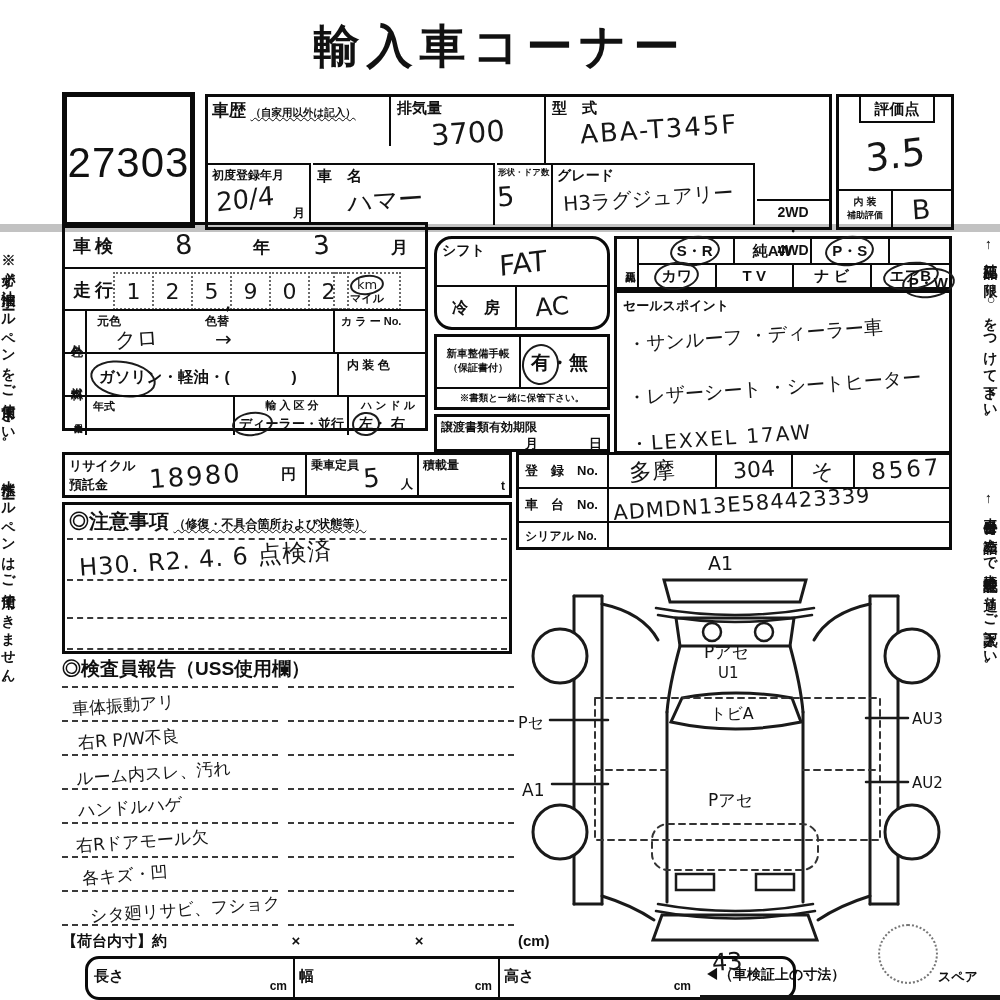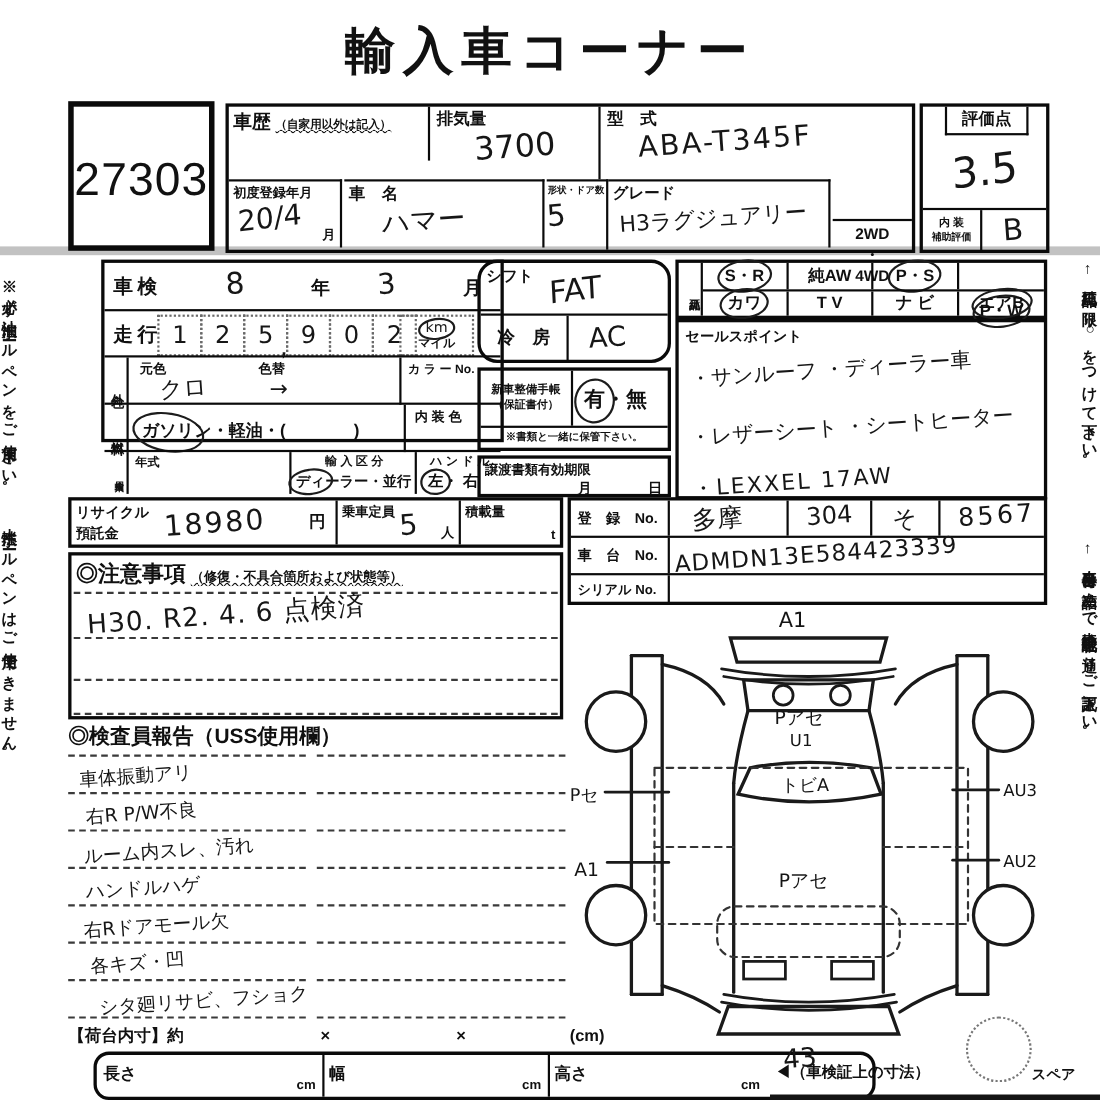--- a/index.html
+++ b/index.html
@@ -92,21 +92,21 @@
     </div>
     <div class="bt2" style="height:38px;position:relative;">
       <div class="br2 lbl" style="position:absolute;left:0;top:0;width:52px;height:100%;text-align:center;">
         <div style="font-size:10px;margin-top:4px;">内 装</div>
         <div style="font-size:9px;">補助評価</div>
       </div>
       <div class="hw rot" style="position:absolute;left:54px;top:3px;width:56px;text-align:center;font-size:27px;">B</div>
     </div>
   </div>
 
-  <div class="abs b3" style="left:62px;top:236px;width:366px;height:166px;box-sizing:border-box;margin-left:30px;">
+  <div class="abs b3" style="left:62px;top:222px;width:366px;height:209px;box-sizing:border-box;">
 
     <div class="abs" style="left:0;top:0;width:360px;height:42px;">
       <span class="lbl" style="font-size:18px;position:absolute;left:8px;top:9px;letter-spacing:4px;">車検</span>
       <span class="hw rot" style="font-size:27px;position:absolute;left:110px;top:4px;">8</span>
       <span class="lbl" style="font-size:17px;position:absolute;left:188px;top:11px;">年</span>
       <span class="hw rot" style="font-size:26px;position:absolute;left:248px;top:5px;">3</span>
       <span class="lbl" style="font-size:17px;position:absolute;left:326px;top:11px;">月</span>
     </div>
 
     <div class="abs bt2" style="left:0;top:42px;width:360px;height:42px;">
@@ -202,21 +202,21 @@
   </div>
 
   <div class="abs b3" style="left:434px;top:414px;width:176px;height:38px;box-sizing:border-box;">
     <span class="lbl" style="font-size:12px;position:absolute;left:4px;top:2px;">譲渡書類有効期限</span>
     <span class="lbl" style="font-size:13px;position:absolute;left:88px;top:18px;">月</span>
     <span class="lbl" style="font-size:13px;position:absolute;left:152px;top:18px;">日</span>
   </div>
 
   <div class="abs b3" style="left:614px;top:236px;width:338px;height:54px;box-sizing:border-box;">
     <div class="br2 vtx" style="position:absolute;left:0;top:0;width:22px;height:100%;font-size:10px;letter-spacing:0;text-align:center;padding-top:2px;box-sizing:border-box;">純正品</div>
-    <div style="position:absolute;left:22px;top:0;width:310px;height:24px;display:flex;">
+    <div style="position:absolute;left:40px;top:0;width:310px;height:24px;display:flex;">
       <div class="br2" style="width:77px;text-align:center;"><span class="circ lbl" style="font-size:15px;line-height:24px;">S・R</span></div>
       <div class="br2" style="width:77px;text-align:center;"><span class="lbl" style="font-size:15px;line-height:24px;">純AW</span></div>
       <div class="br2" style="width:77px;text-align:center;"><span class="circ lbl" style="font-size:15px;line-height:24px;">P・S</span></div>
       <div style="width:79px;text-align:center;margin-top:32px;"><span class="circ lbl" style="font-size:15px;line-height:24px;">P・W</span></div>
     </div>
     <div class="bt2" style="position:absolute;left:22px;top:24px;width:310px;height:22px;display:flex;">
       <div class="br2" style="width:77px;text-align:center;"><span class="circ lbl" style="font-size:15px;line-height:22px;">カワ</span></div>
       <div class="br2" style="width:77px;text-align:center;"><span class="lbl" style="font-size:15px;line-height:22px;">T V</span></div>
       <div class="br2" style="width:77px;text-align:center;"><span class="lbl" style="font-size:15px;line-height:22px;">ナ ビ</span></div>
       <div style="width:79px;text-align:center;"><span class="circ lbl" style="font-size:15px;line-height:22px;">エアB</span></div>

